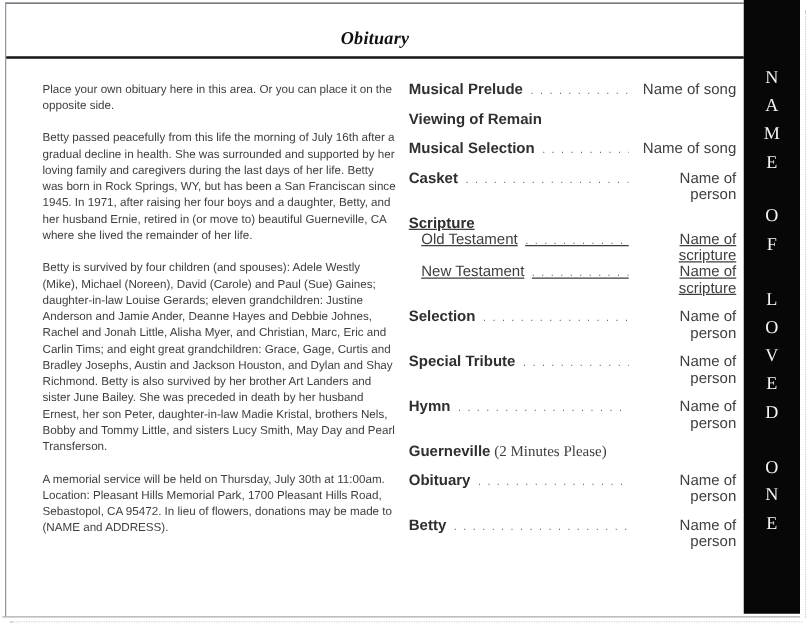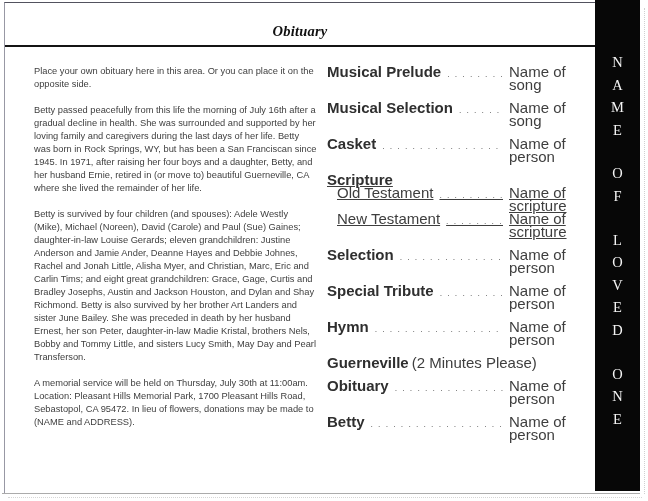--- a/index.html
+++ b/index.html
@@ -31,38 +31,38 @@
   .content { display:flex; padding-top:18px; }
 
   .obituary-col {
     margin-left:29px; width:284px;
     font-size:9.3px; line-height:13px; color:#3e3e3e;
   }
   .obituary-col p { margin:0 0 13px 0; }
 
   .service-col {
     margin-left:9px; width:262px;
-    font-size:15px; line-height:13px; color:#3e3e3e;
+    font-size:12px; line-height:13px; color:#3e3e3e;
   }
   .svc-row { display:flex; align-items:baseline; margin-bottom:10px; }
   .svc-group { margin-bottom:10px; }
   .svc-group .svc-row { margin-bottom:0;text-decoration:underline; }
   .svc-row.sub { padding-left:10px; }
   .svc-label { font-weight:bold; color:#2f2f2f; white-space:nowrap; }
   .svc-row.sub .svc-label { font-weight:normal; color:#3e3e3e; }
-  .svc-note { font-weight:normal; margin-left:3px; white-space:nowrap; }
+  .svc-note { font-weight:normal; margin-left:3px; white-space:nowrap;font-family:Liberation Serif, serif; }
   .svc-dots {
     flex:1; overflow:hidden; white-space:nowrap;
     margin:0 6px 0 6px; color:#6e6e6e; font-size:8.6px;
   }
   .svc-dots::after {
     content:". . . . . . . . . . . . . . . . . . . . . . . . . . . . . . . . . . . . . . . . . . . . . . . . . . . . . . . .";
     letter-spacing:1.4px;
   }
-  .svc-value { flex:none; width:80px; }
+  .svc-value { flex:none; width:80px;text-align:right; }
 
   
   .sidebar {
     position:absolute; left:595px; top:0; width:45px; height:491px;
     background:#070707; box-sizing:border-box;
     display:flex; flex-direction:column; align-items:center;
     padding-top:51px;
     font-family:"Liberation Serif", serif;
     color:#f4f4f4; font-size:14.5px;
   }
@@ -96,20 +96,23 @@
 
       <div class="service-col">
 
         <div class="svc-row">
           <span class="svc-label">Musical Prelude</span>
           <span class="svc-dots"></span>
           <span class="svc-value">Name of song</span>
         </div>
 
 
+        <div class="svc-row">
+          <span class="svc-label">Viewing of Remain</span>
+        </div>
 
 
         <div class="svc-row">
           <span class="svc-label">Musical Selection</span>
           <span class="svc-dots"></span>
           <span class="svc-value">Name of song</span>
         </div>
 
         <div class="svc-row">
           <span class="svc-label">Casket</span>

